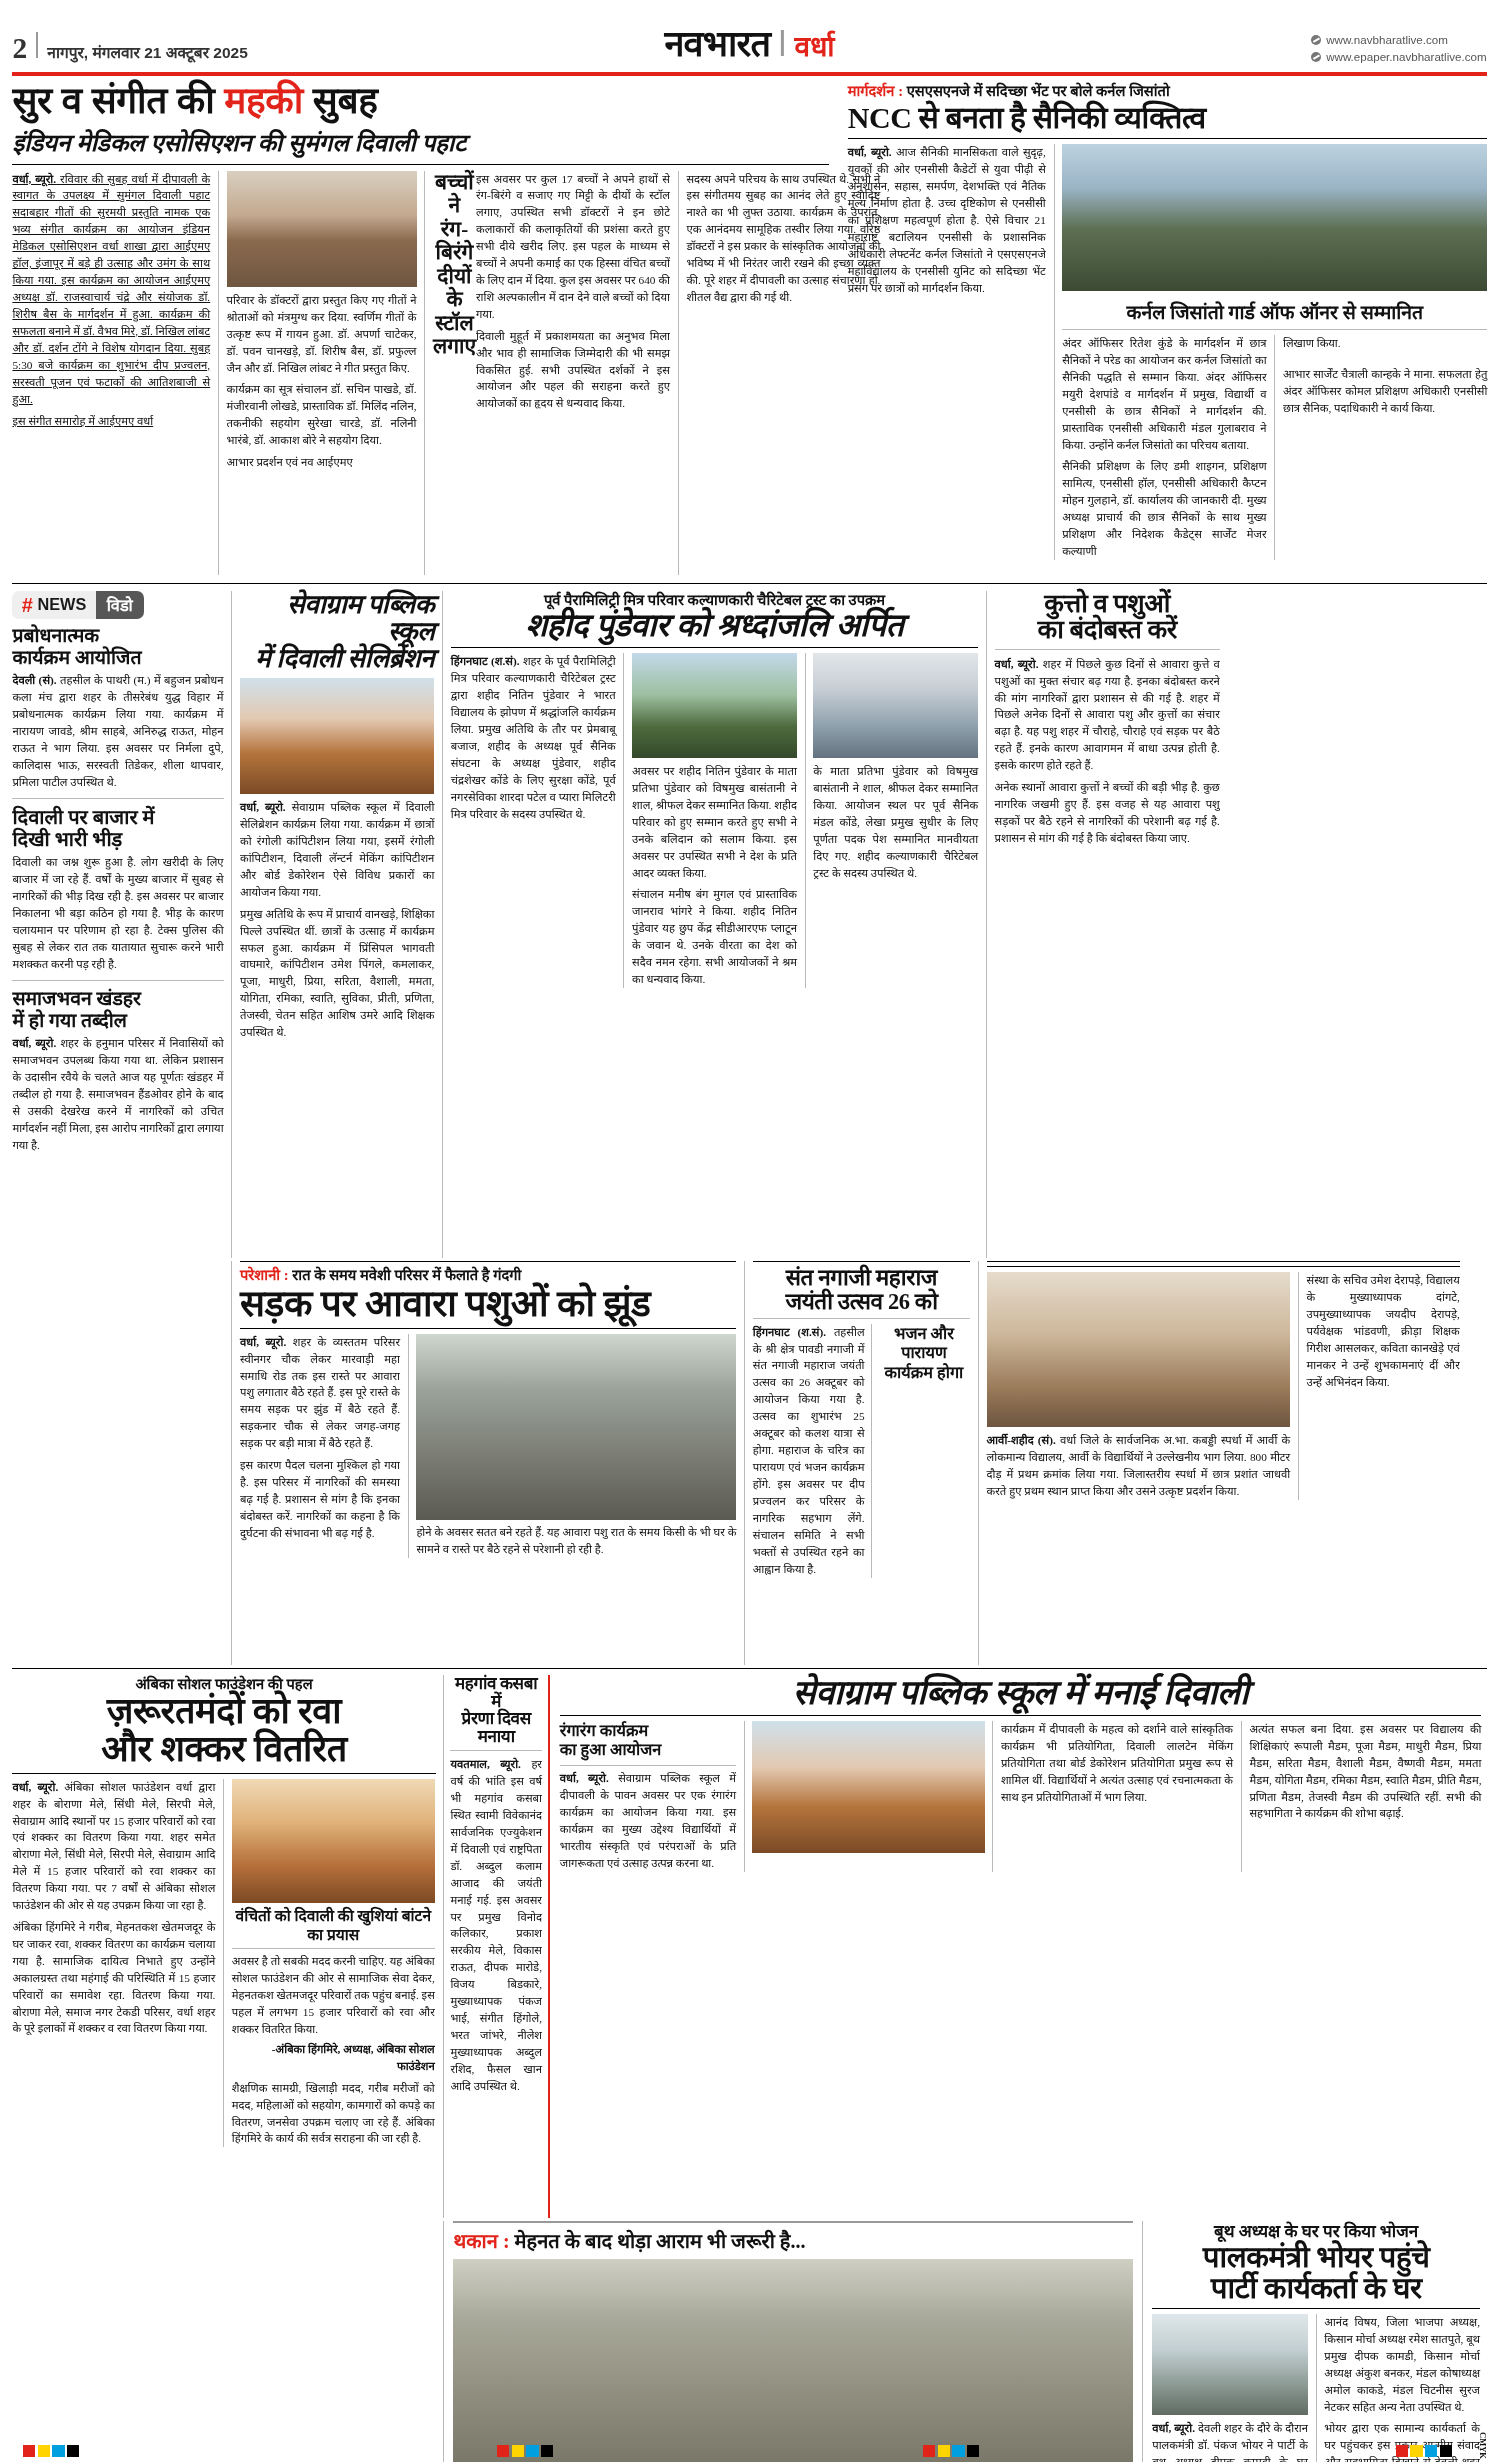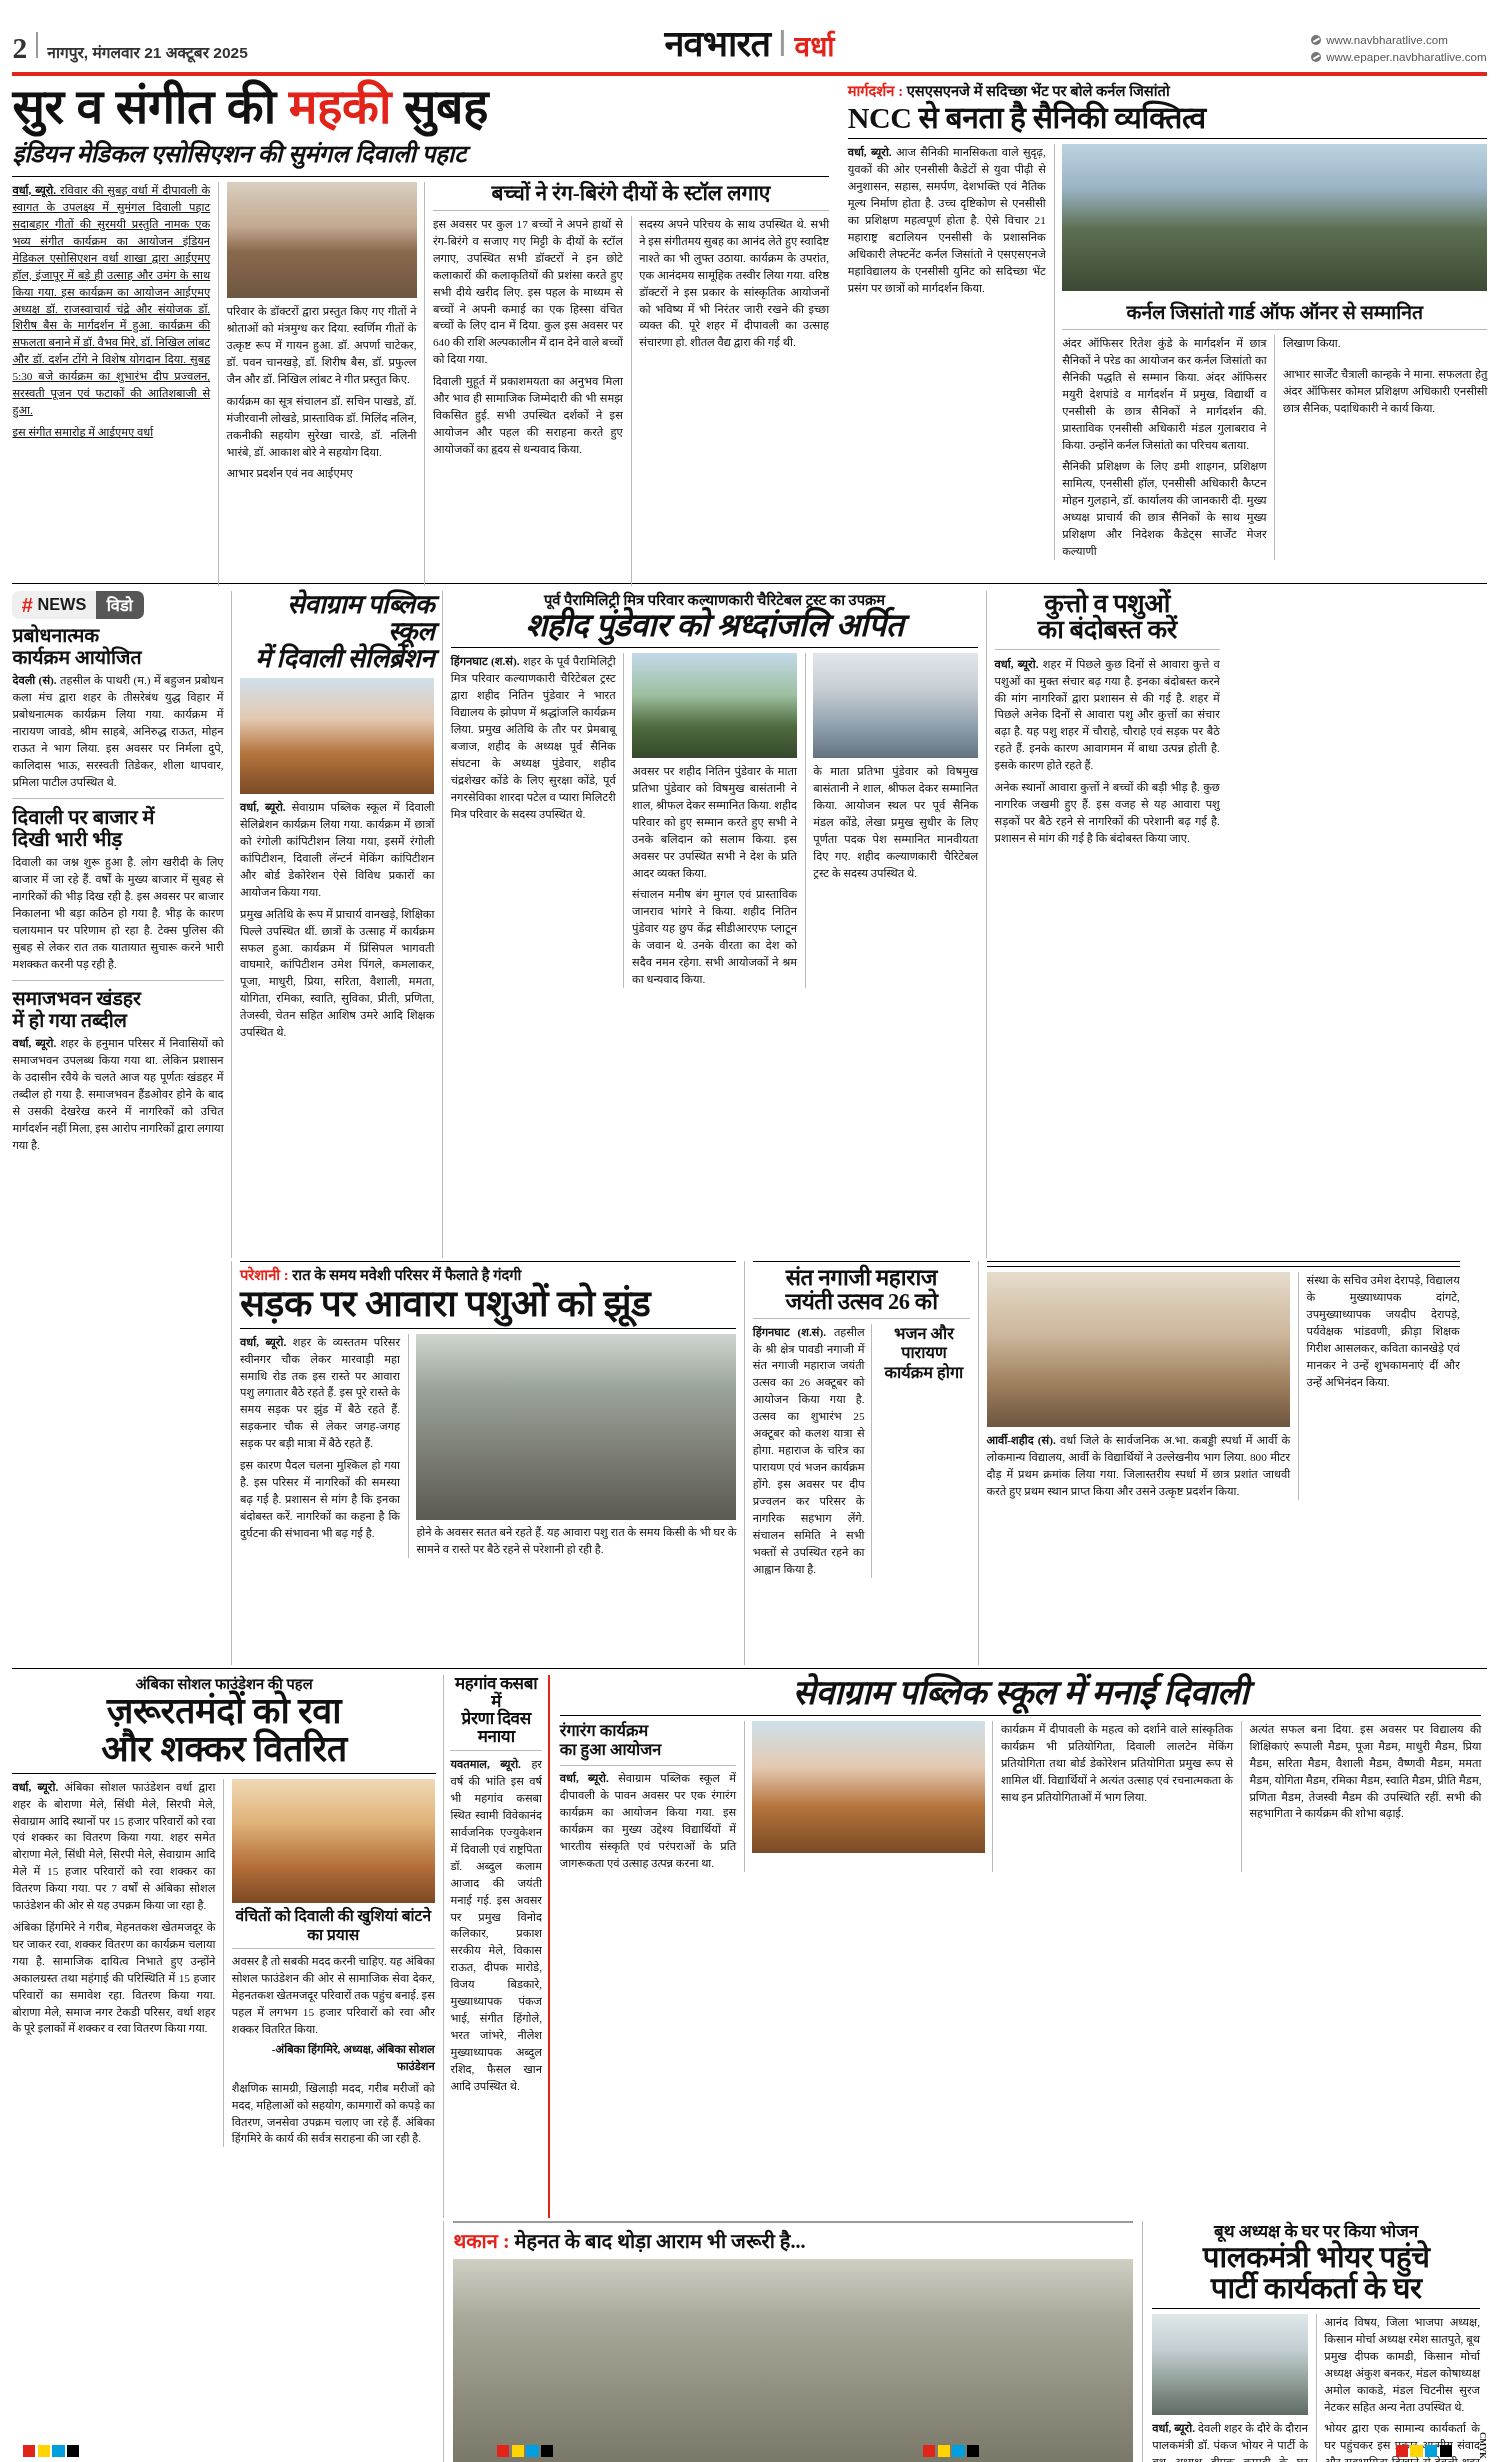--- a/index.html
+++ b/index.html
@@ -90,38 +90,38 @@
           <i class="globe"></i>
           <span>www.epaper.navbharatlive.com</span>
         </div>
     </div>
   </div>
   <div class="rule-red"></div>
 
   <div style="display:flex; margin-top:6.2px; height:497px;">
 
     <div style="width:826px; padding-right:9.3px;">
-      <h1 class="hl" style="font-size:48px;"><span>सुर व संगीत की </span><span class="hl-red">महकी</span><span> सुबह</span></h1>
+      <h1 class="hl" style="font-size:37px;"><span>सुर व संगीत की </span><span class="hl-red">महकी</span><span> सुबह</span></h1>
       <h2 style="font-size:24px; font-weight:700; margin-top:4.7px; font-family:'Liberation Serif',serif; font-style:italic;">इंडियन मेडिकल एसोसिएशन की सुमंगल दिवाली पहाट</h2>
       <div class="hline" style="margin-top:6.2px;"></div>
 
       <div style="display:flex; margin-top:5.4px; height:404px;">
         <div style="width:206px; padding-right:7.8px;text-decoration:underline;">
           <p class="body-txt"><b class="byline">वर्धा, ब्यूरो.</b> <span>रविवार की सुबह वर्धा में दीपावली के स्वागत के उपलक्ष्य में सुमंगल दिवाली पहाट सदाबहार गीतों की सुरमयी प्रस्तुति नामक एक भव्य संगीत कार्यक्रम का आयोजन इंडियन मेडिकल एसोसिएशन वर्धा शाखा द्वारा आईएमए हॉल, इंजापूर में बड़े ही उत्साह और उमंग के साथ किया गया. इस कार्यक्रम का आयोजन आईएमए अध्यक्ष डॉ. राजस्वाचार्य चंद्रे और संयोजक डॉ. शिरीष बैस के मार्गदर्शन में हुआ. कार्यक्रम की सफलता बनाने में डॉ. वैभव मिरे, डॉ. निखिल लांबट और डॉ. दर्शन टोंगे ने विशेष योगदान दिया. सुबह 5:30 बजे कार्यक्रम का शुभारंभ दीप प्रज्वलन, सरस्वती पूजन एवं फटाकों की आतिशबाजी से हुआ.</span></p>
           <p class="body-txt" style="margin-top:5.4px;">इस संगीत समारोह में आईएमए वर्धा</p>
         </div>
         <div class="colrule"></div>
         <div style="width:206px; padding:0 7.8px;">
           <div class="photo ph-crowd" style="height:116px; margin-bottom:5.4px;"></div>
           <p class="body-txt">परिवार के डॉक्टरों द्वारा प्रस्तुत किए गए गीतों ने श्रोताओं को मंत्रमुग्ध कर दिया. स्वर्णिम गीतों के उत्कृष्ट रूप में गायन हुआ. डॉ. अपर्णा चाटेकर, डॉ. पवन चानखड़े, डॉ. शिरीष बैस, डॉ. प्रफुल्ल जैन और डॉ. निखिल लांबट ने गीत प्रस्तुत किए.</p>
           <p class="body-txt" style="margin-top:4.7px;">कार्यक्रम का सूत्र संचालन डॉ. सचिन पाखडे, डॉ. मंजीरवानी लोखडे, प्रास्ताविक डॉ. मिलिंद नलिन, तकनीकी सहयोग सुरेखा चारडे, डॉ. नलिनी भारंबे, डॉ. आकाश बोरे ने सहयोग दिया.</p>
           <p class="body-txt" style="margin-top:4.7px;">आभार प्रदर्शन एवं नव आईएमए</p>
         </div>
         <div class="colrule"></div>
-        <div style="width:404px; padding-left:7.8px; display:flex; flex-direction:column;">
+        <div style="width:404px; padding-left:7.8px; display:flex; flex-direction:row;">
           <h3 style="font-size:21px; font-weight:700; text-align:center; line-height:1.12; font-family:'Liberation Serif',serif;">बच्चों ने रंग-बिरंगे दीयों के स्टॉल लगाए</h3>
           <div class="hline-g" style="margin:4.7px 0;"></div>
           <div style="display:flex; gap:7.8px; flex:1;">
             <div style="width:194px;">
               <p class="body-txt">इस अवसर पर कुल 17 बच्चों ने अपने हाथों से रंग-बिरंगे व सजाए गए मिट्टी के दीयों के स्टॉल लगाए, उपस्थित सभी डॉक्टरों ने इन छोटे कलाकारों की कलाकृतियों की प्रशंसा करते हुए सभी दीये खरीद लिए. इस पहल के माध्यम से बच्चों ने अपनी कमाई का एक हिस्सा वंचित बच्चों के लिए दान में दिया. कुल इस अवसर पर 640 की राशि अल्पकालीन में दान देने वाले बच्चों को दिया गया.</p>
               <p class="body-txt" style="margin-top:4.7px;">दिवाली मुहूर्त में प्रकाशमयता का अनुभव मिला और भाव ही सामाजिक जिम्मेदारी की भी समझ विकसित हुई. सभी उपस्थित दर्शकों ने इस आयोजन और पहल की सराहना करते हुए आयोजकों का हृदय से धन्यवाद किया.</p>
             </div>
             <div class="colrule"></div>
             <div style="width:194px;">
               <p class="body-txt">सदस्य अपने परिचय के साथ उपस्थित थे. सभी ने इस संगीतमय सुबह का आनंद लेते हुए स्वादिष्ट नाश्ते का भी लुफ्त उठाया. कार्यक्रम के उपरांत, एक आनंदमय सामूहिक तस्वीर लिया गया. वरिष्ठ डॉक्टरों ने इस प्रकार के सांस्कृतिक आयोजनों को भविष्य में भी निरंतर जारी रखने की इच्छा व्यक्त की. पूरे शहर में दीपावली का उत्साह संचारणा हो. शीतल वैद्य द्वारा की गई थी.</p>

